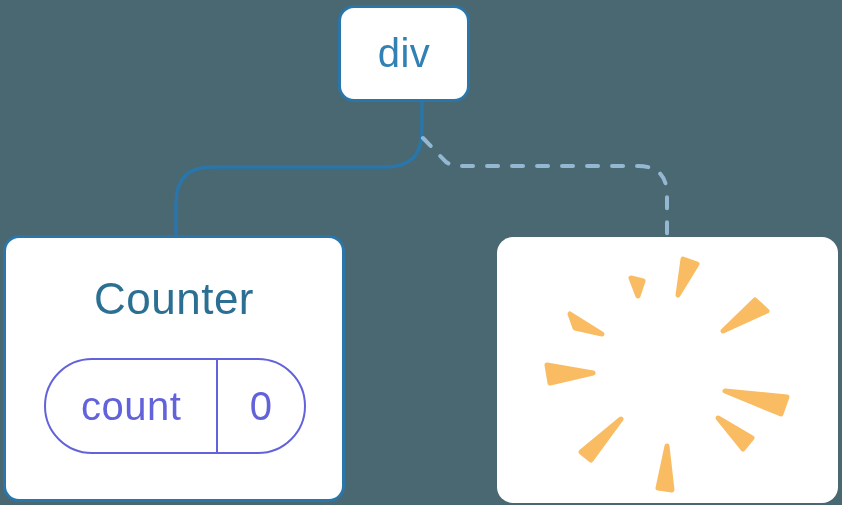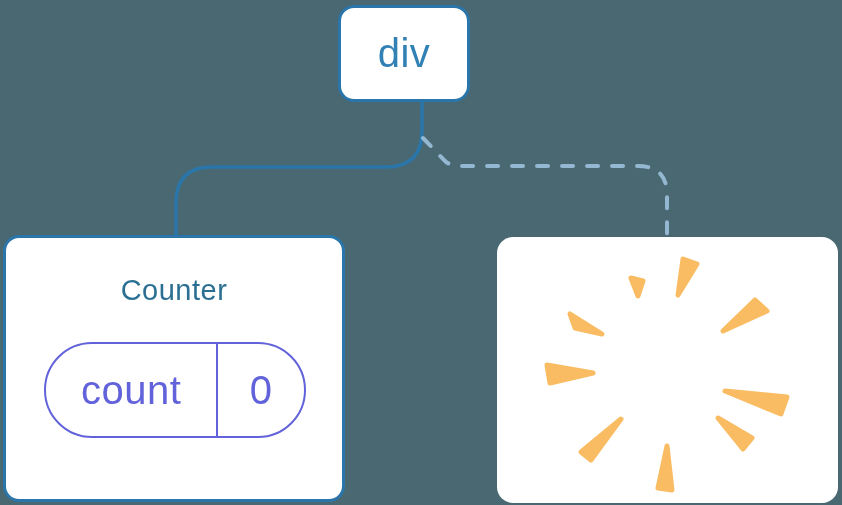--- a/index.html
+++ b/index.html
@@ -64,28 +64,28 @@
     letter-spacing:0.5px;
   }
   .counter-node{
     left:3px;top:235px;
     width:342px;height:267px;
     border:3px solid var(--accent-blue);
   }
   .counter-title{
     margin-top:36px;
     text-align:center;
-    font-size:29px;
+    font-size:44px;
     font-weight:500;
     color:var(--title-teal);
     letter-spacing:0.5px;
   }
   .state-pill{
     position:absolute;
-    left:38px;top:104px;
+    left:38px;top:120px;
     width:262px;height:96px;
     border:2.5px solid var(--indigo);
     border-radius:50px;
     box-sizing:border-box;
     display:flex;
     overflow:hidden;
     background:var(--box-bg);
   }
   .state-pill .cell{
     display:flex;

